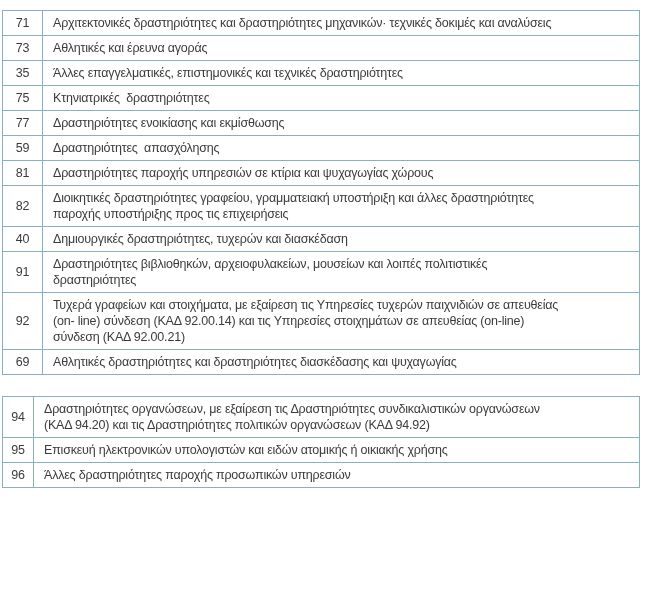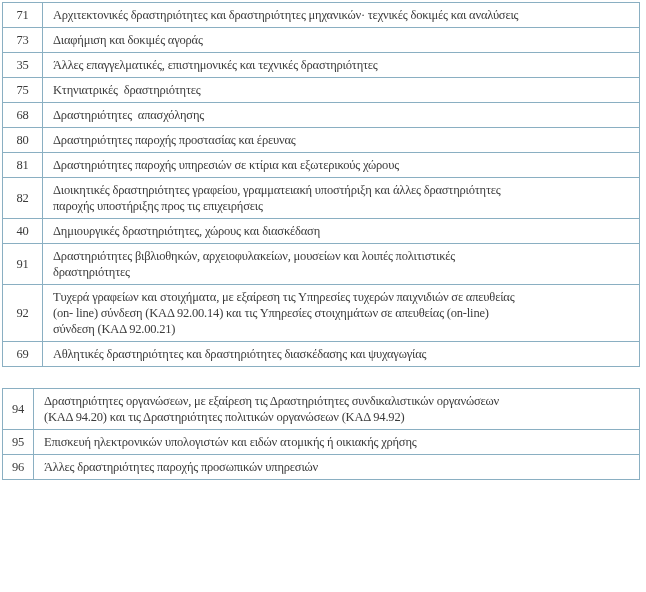--- a/index.html
+++ b/index.html
@@ -10,23 +10,22 @@
   *{box-sizing:border-box;}
   html,body{margin:0;padding:0;}
   body{
     width:646px;height:592px;
     background:var(--page-bg);
     font-family:"Liberation Sans","DejaVu Sans",sans-serif;
     color:var(--text-color);
   }
   .page{
     width:646px;height:592px;
-    padding:2px 0 0 2px;
+    padding:10px 0 0 2px;
     overflow:hidden;
-    font-family:Liberation Serif, serif;
   }
   table.kad-table{
     border-collapse:collapse;
     table-layout:fixed;
     width:638px;
   }
   table.t2{margin-top:21px;}
   table.kad-table td{
     border:1px solid var(--border-color);
     vertical-align:middle;
@@ -51,50 +50,50 @@
 <div class="page">
 
   <table class="kad-table t1">
     <tbody>
       <tr>
         <td class="code">71</td>
         <td class="desc">Αρχιτεκτονικές δραστηριότητες και δραστηριότητες μηχανικών· τεχνικές δοκιμές και αναλύσεις</td>
       </tr>
       <tr>
         <td class="code">73</td>
-        <td class="desc">Διαφήμιση και δοκιμές αγοράς</td>
+        <td class="desc">Αθλητικές και έρευνα αγοράς</td>
       </tr>
       <tr>
         <td class="code">35</td>
         <td class="desc">Άλλες επαγγελματικές, επιστημονικές και τεχνικές δραστηριότητες</td>
       </tr>
       <tr>
         <td class="code">75</td>
         <td class="desc">Κτηνιατρικές  δραστηριότητες</td>
       </tr>
       <tr>
-        <td class="code">68</td>
+        <td class="code">77</td>
+        <td class="desc">Δραστηριότητες ενοικίασης και εκμίσθωσης</td>
+      </tr>
+      <tr>
+        <td class="code">59</td>
         <td class="desc">Δραστηριότητες  απασχόλησης</td>
       </tr>
       <tr>
-        <td class="code">80</td>
-        <td class="desc">Δραστηριότητες παροχής προστασίας και έρευνας</td>
-      </tr>
-      <tr>
         <td class="code">81</td>
-        <td class="desc">Δραστηριότητες παροχής υπηρεσιών σε κτίρια και εξωτερικούς χώρους</td>
+        <td class="desc">Δραστηριότητες παροχής υπηρεσιών σε κτίρια και ψυχαγωγίας χώρους</td>
       </tr>
       <tr>
         <td class="code">82</td>
         <td class="desc">Διοικητικές δραστηριότητες γραφείου, γραμματειακή υποστήριξη και άλλες δραστηριότητες
 παροχής υποστήριξης προς τις επιχειρήσεις</td>
       </tr>
       <tr>
         <td class="code">40</td>
-        <td class="desc">Δημιουργικές δραστηριότητες, χώρους και διασκέδαση</td>
+        <td class="desc">Δημιουργικές δραστηριότητες, τυχερών και διασκέδαση</td>
       </tr>
       <tr>
         <td class="code">91</td>
         <td class="desc">Δραστηριότητες βιβλιοθηκών, αρχειοφυλακείων, μουσείων και λοιπές πολιτιστικές
 δραστηριότητες</td>
       </tr>
       <tr>
         <td class="code">92</td>
         <td class="desc">Τυχερά γραφείων και στοιχήματα, με εξαίρεση τις Υπηρεσίες τυχερών παιχνιδιών σε απευθείας
 (on- line) σύνδεση (ΚΑΔ 92.00.14) και τις Υπηρεσίες στοιχημάτων σε απευθείας (on-line)

